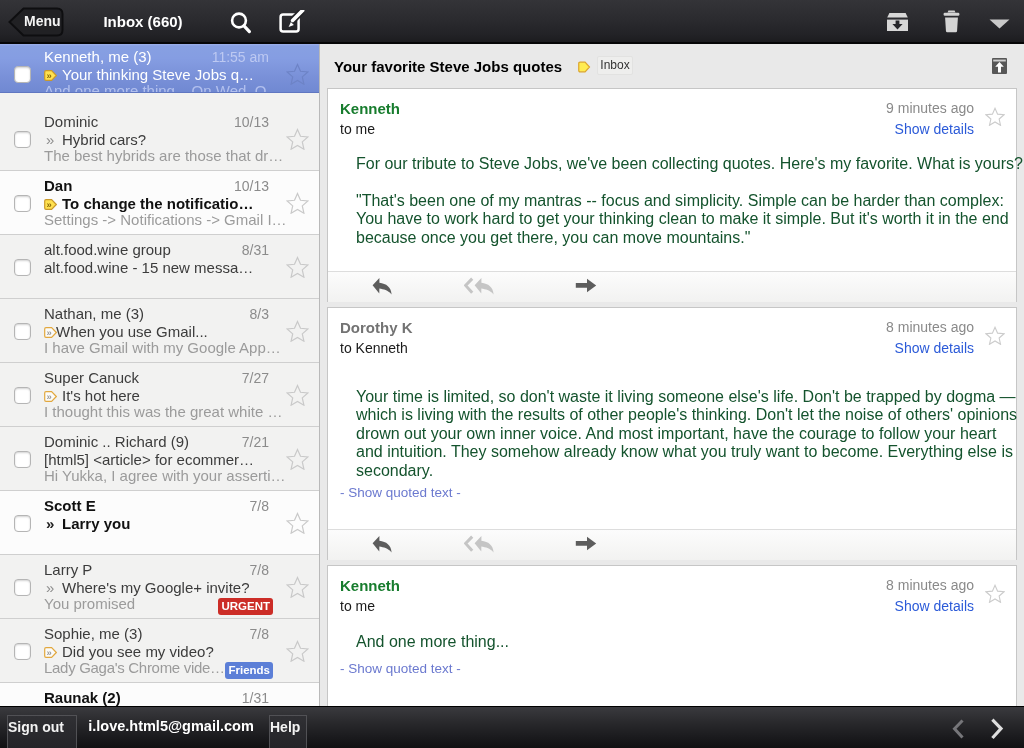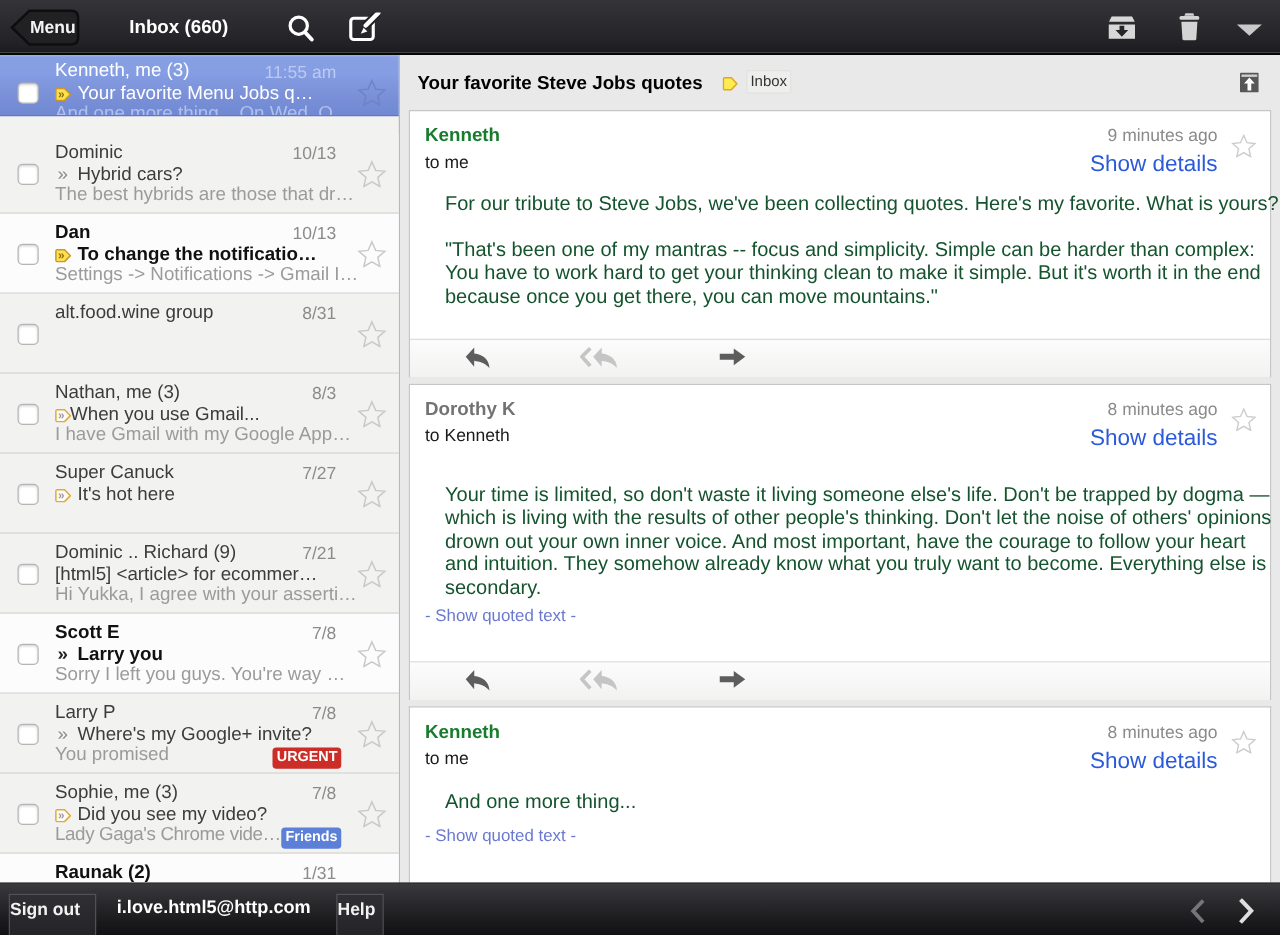--- a/index.html
+++ b/index.html
@@ -36,21 +36,21 @@
 .badge{position:absolute;left:44px;top:28px}
 .lbl{position:absolute;font-size:11.5px;font-weight:bold;color:#fff;border-radius:3px;height:17px;line-height:17px;padding:0 5px;top:43px}
 
 #rp{position:absolute;left:321px;top:44px;width:703px;height:662px;background:#e9e9e9}
 #convtitle{position:absolute;left:334px;top:58px;font-size:15px;font-weight:bold;color:#000}
 #inboxchip{position:absolute;left:597px;top:56px;width:36px;height:19px;background:#eeeeed;border:1px solid #e2e2e1;border-radius:2px;color:#333;font-size:12px;text-align:center;line-height:17px}
 .card{position:absolute;left:327px;width:690px;background:#fff;border:1px solid #c6c6c6}
 .mname{position:absolute;left:12px;top:11px;font-size:15px;font-weight:bold}
 .mto{position:absolute;left:12px;top:32px;font-size:14px;color:#1a1a1a}
 .mtime{position:absolute;right:42px;top:11px;font-size:14px;color:#8a8a8a}
-.mdet{position:absolute;right:42px;top:32px;font-size:18px;color:#2b5ad8}
+.mdet{position:absolute;right:42px;top:32px;font-size:14px;color:#2b5ad8}
 .mstar{position:absolute;left:657px;top:18px}
 .mbody{position:absolute;left:28px;font-size:16px;line-height:18.4px;color:#14532d;width:668px}
 .mquote{position:absolute;left:12px;font-size:13.5px;color:#6b79cf}
 .mfoot{position:absolute;left:0;width:688px;height:31px;border-top:1px solid #ddd;background:linear-gradient(180deg,#fcfcfc,#f2f2f1)}
 
 #botbar{position:absolute;left:0;top:706px;width:1024px;height:42px;background:linear-gradient(180deg,#3a3a3e 0%,#28282b 40%,#1a1a1d 75%,#111113 100%);border-top:1px solid #000}
 .bbtn{position:absolute;top:8px;height:39px;border:1px solid #515155;border-radius:0;background:linear-gradient(180deg,#303034,#222226);color:#f2f2f2;font-size:14px;font-weight:bold;}
 #email{position:absolute;left:0;top:11px;width:342px;text-align:center;color:#fff;font-size:14.5px;font-weight:bold}
 </style>
 </head>
@@ -89,21 +89,21 @@
 
 <div id="list">
   <div class="row sel" style="top:0;height:49px">
     <div class="cb"></div>
     <div class="nm">Kenneth, me (3)</div>
       <div class="dt" style="color:#bdc9f2">11:55 am</div>
     <svg class="badge" width="13" height="11" viewBox="0 0 13 11">
         <path d="M0.7 2 Q0.7 0.7 2 0.7 H7.6 L12.3 5.5 L7.6 10.3 H2 Q0.7 10.3 0.7 9 Z" fill="#ffe14f" stroke="#c9992c" stroke-width="1.2"></path>
         <text x="2.4" y="8.6" font-size="9.5" font-weight="bold" fill="#8a6a0a">»</text>
       </svg>
-    <div class="sj" style="left:62px">Your favorite Menu Jobs q…</div>
+    <div class="sj" style="left:62px">Your thinking Steve Jobs q…</div>
     <div class="sn">And one more thing... On Wed, O…</div>
     <svg class="star" width="23" height="22" viewBox="0 0 23 22">
         <path d="M11.5 1.5 L14.5 8.3 L21.9 9 L16.3 13.9 L17.9 21.2 L11.5 17.4 L5.1 21.2 L6.7 13.9 L1.1 9 L8.5 8.3 Z" fill="none" stroke="#6d83c6" stroke-width="1.2"></path>
       </svg>
   </div>
   <div class="row" style="top:63px">
     <div class="cb"></div>
     <div class="nm">Dominic</div>
       <div class="dt">10/13</div>
     <div class="sj chev" style="left:46px">»</div>
@@ -124,20 +124,21 @@
     <div class="sj" style="left:62px">To change the notificatio…</div>
     <div class="sn">Settings -&gt; Notifications -&gt; Gmail I…</div>
     <svg class="star" width="23" height="22" viewBox="0 0 23 22">
         <path d="M11.5 1.5 L14.5 8.3 L21.9 9 L16.3 13.9 L17.9 21.2 L11.5 17.4 L5.1 21.2 L6.7 13.9 L1.1 9 L8.5 8.3 Z" fill="none" stroke="#c9c9c9" stroke-width="1.2"></path>
       </svg>
   </div>
   <div class="row" style="top:191px">
     <div class="cb"></div>
     <div class="nm">alt.food.wine group</div>
       <div class="dt">8/31</div>
+    <div class="sj">alt.food.wine - 15 new messa…</div>
     <svg class="star" width="23" height="22" viewBox="0 0 23 22">
         <path d="M11.5 1.5 L14.5 8.3 L21.9 9 L16.3 13.9 L17.9 21.2 L11.5 17.4 L5.1 21.2 L6.7 13.9 L1.1 9 L8.5 8.3 Z" fill="none" stroke="#c9c9c9" stroke-width="1.2"></path>
       </svg>
   </div>
   <div class="row" style="top:255px">
     <div class="cb"></div>
     <div class="nm">Nathan, me (3)</div>
       <div class="dt">8/3</div>
     <svg class="badge" width="13" height="11" viewBox="0 0 13 11">
         <path d="M0.7 2 Q0.7 0.7 2 0.7 H7.6 L12.3 5.5 L7.6 10.3 H2 Q0.7 10.3 0.7 9 Z" fill="#fbfbfa" stroke="#e2a83e" stroke-width="1.2"></path>
@@ -151,41 +152,41 @@
   </div>
   <div class="row" style="top:319px">
     <div class="cb"></div>
     <div class="nm">Super Canuck</div>
       <div class="dt">7/27</div>
     <svg class="badge" width="13" height="11" viewBox="0 0 13 11">
         <path d="M0.7 2 Q0.7 0.7 2 0.7 H7.6 L12.3 5.5 L7.6 10.3 H2 Q0.7 10.3 0.7 9 Z" fill="#fbfbfa" stroke="#e2a83e" stroke-width="1.2"></path>
         <text x="2.4" y="8.6" font-size="9.5" font-weight="bold" fill="#9a9a9a">»</text>
       </svg>
     <div class="sj" style="left:62px">It's hot here</div>
+    <div class="sn">I thought this was the great white …</div>
     <svg class="star" width="23" height="22" viewBox="0 0 23 22">
         <path d="M11.5 1.5 L14.5 8.3 L21.9 9 L16.3 13.9 L17.9 21.2 L11.5 17.4 L5.1 21.2 L6.7 13.9 L1.1 9 L8.5 8.3 Z" fill="none" stroke="#c9c9c9" stroke-width="1.2"></path>
       </svg>
   </div>
   <div class="row" style="top:383px">
     <div class="cb"></div>
     <div class="nm">Dominic .. Richard (9)</div>
       <div class="dt">7/21</div>
     <div class="sj">[html5] &lt;article&gt; for ecommer…</div>
     <div class="sn">Hi Yukka, I agree with your asserti…</div>
     <svg class="star" width="23" height="22" viewBox="0 0 23 22">
         <path d="M11.5 1.5 L14.5 8.3 L21.9 9 L16.3 13.9 L17.9 21.2 L11.5 17.4 L5.1 21.2 L6.7 13.9 L1.1 9 L8.5 8.3 Z" fill="none" stroke="#c9c9c9" stroke-width="1.2"></path>
       </svg>
   </div>
   <div class="row unread" style="top:447px">
     <div class="cb"></div>
     <div class="nm">Scott E</div>
       <div class="dt">7/8</div>
     <div class="sj chev" style="left:46px">»</div>
     <div class="sj" style="left:62px">Larry you</div>
-    <div class="sn">Sorry I left you guys. You're way …</div>
     <svg class="star" width="23" height="22" viewBox="0 0 23 22">
         <path d="M11.5 1.5 L14.5 8.3 L21.9 9 L16.3 13.9 L17.9 21.2 L11.5 17.4 L5.1 21.2 L6.7 13.9 L1.1 9 L8.5 8.3 Z" fill="none" stroke="#c9c9c9" stroke-width="1.2"></path>
       </svg>
   </div>
   <div class="row" style="top:511px">
     <div class="cb"></div>
     <div class="nm">Larry P</div>
       <div class="dt">7/8</div>
     <div class="sj chev" style="left:46px">»</div>
     <div class="sj" style="left:62px">Where's my Google+ invite?</div>
@@ -280,21 +281,21 @@
 </svg>
 <div id="inboxchip">Inbox</div>
 <svg class="abs" style="left:992px;top:58px" width="15" height="16" viewBox="0 0 15 16">
   <rect x="0" y="0" width="15" height="16" rx="1" fill="#575757"></rect>
   <rect x="1.2" y="1.6" width="12.6" height="1.9" fill="#cfcfcf"></rect>
   <path d="M7.5 4 L11.8 8.7 H9 V14.4 H6 V8.7 H3.2 Z" fill="#fff"></path>
 </svg>
 
 <div id="botbar">
   <div class="bbtn" style="left:7px;width:70px;line-height:23px">Sign out</div>
-  <div id="email">i.love.html5@http.com</div>
+  <div id="email">i.love.html5@gmail.com</div>
   <div class="bbtn" style="left:269px;width:38px;line-height:23px">Help</div>
   <svg class="abs" style="left:950px;top:12px" width="16" height="20" viewBox="0 0 16 20">
     <polyline points="11.5,2.5 4.5,9.8 11.5,17.5" fill="none" stroke="#76767a" stroke-width="3" stroke-linecap="square" stroke-linejoin="miter"></polyline>
   </svg>
   <svg class="abs" style="left:988px;top:11px" width="18" height="22" viewBox="0 0 18 22">
     <polyline points="5.5,2.8 13,10.6 5.5,18.8" fill="none" stroke="#dedede" stroke-width="3.2" stroke-linecap="square" stroke-linejoin="miter"></polyline>
   </svg>
 </div>
 
 </body></html>

